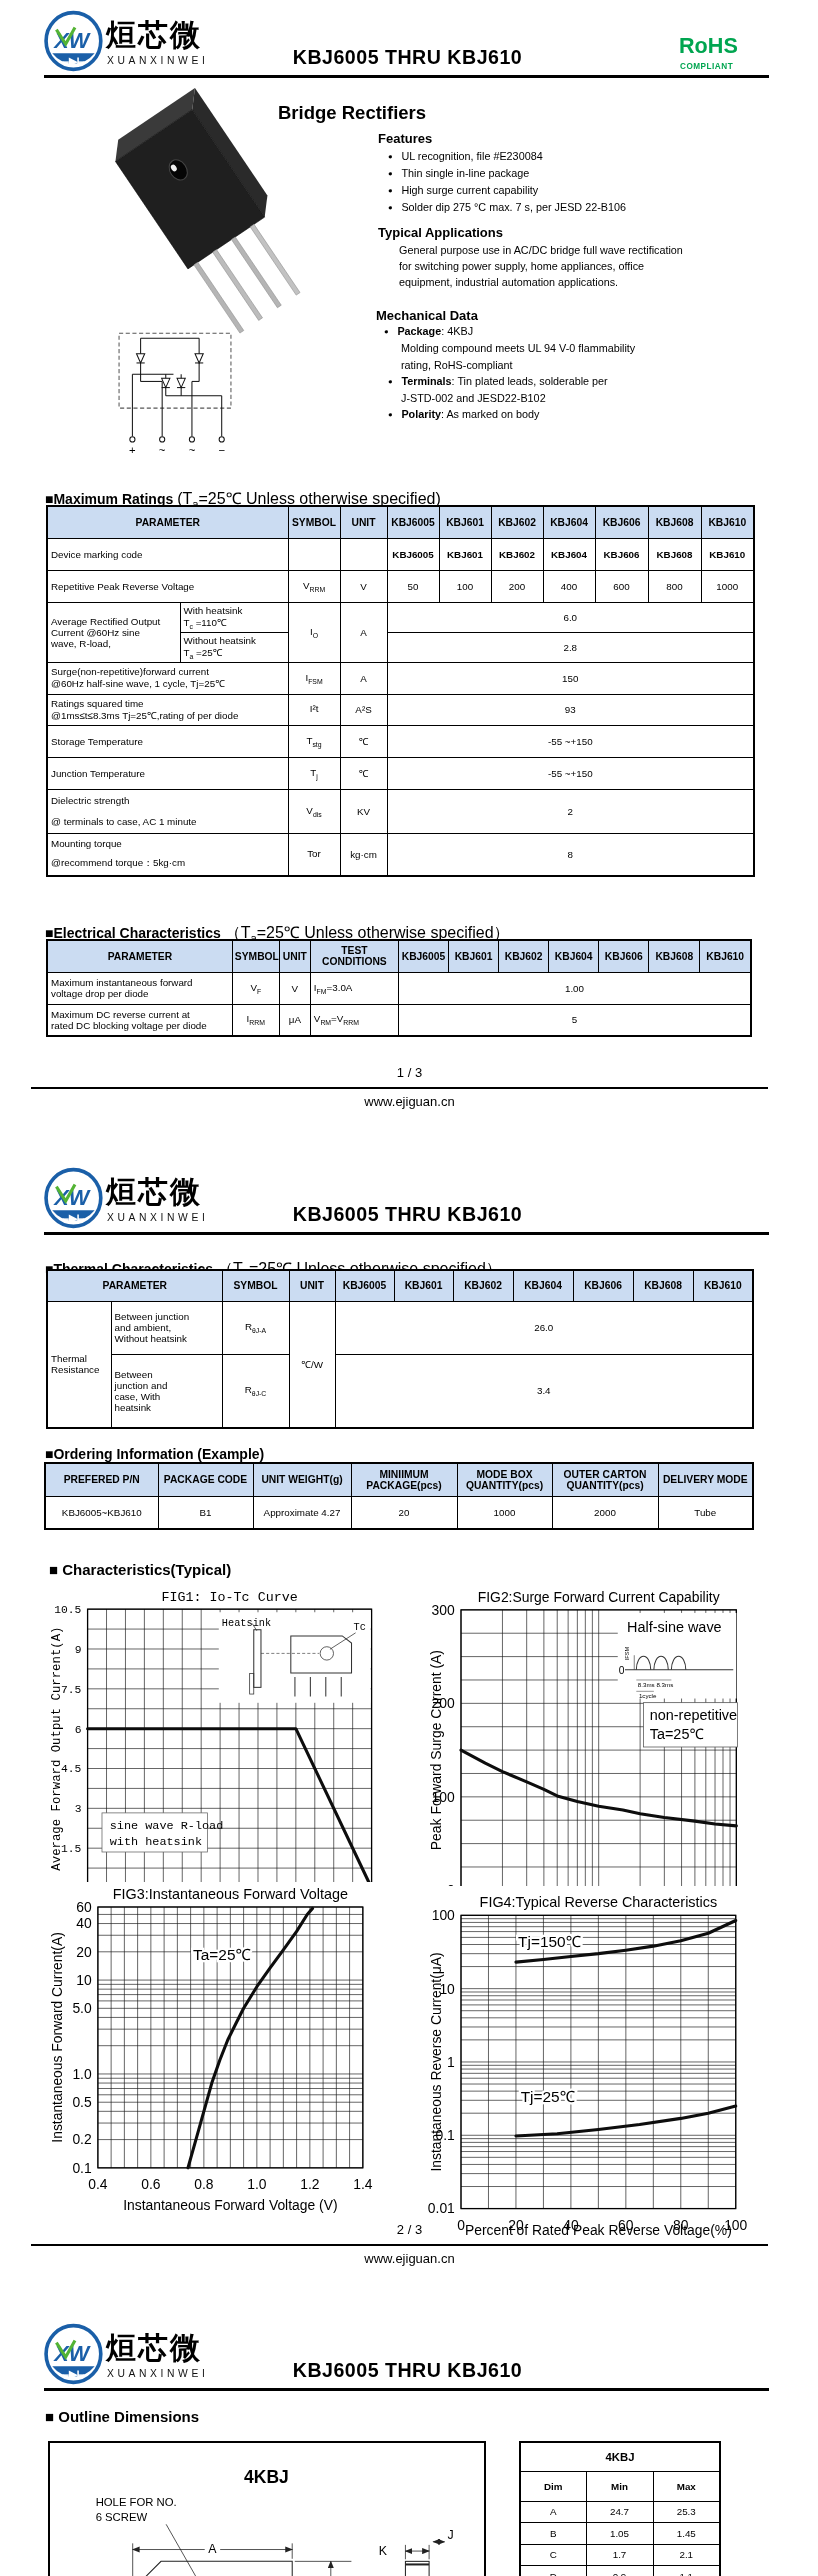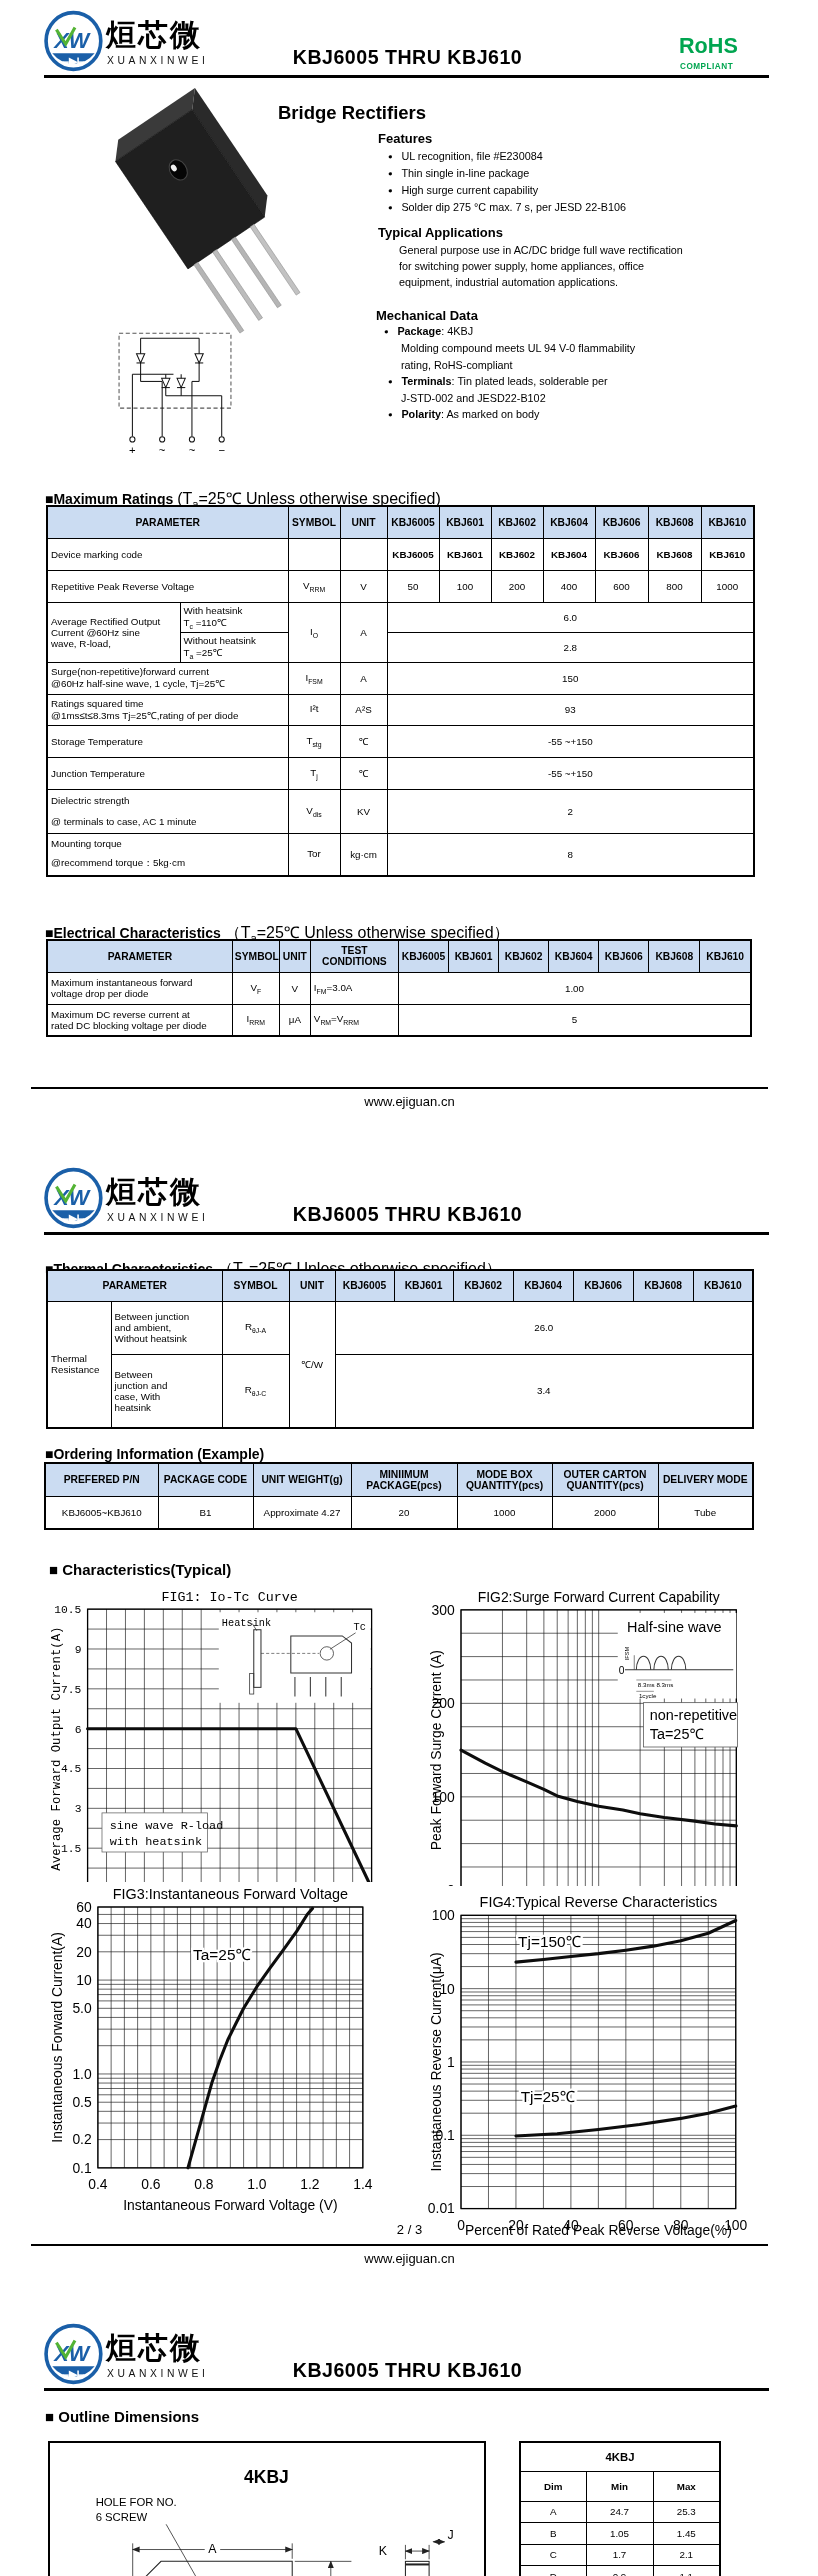--- a/index.html
+++ b/index.html
@@ -322,20 +322,21 @@
               <div>rated DC blocking voltage per diode</div>
             </td>
       <td><span>I</span><sub>RRM</sub></td>
       <td>μA</td>
       <td class="pl"><span>V</span><sub>RM</sub><span>=V</span><sub>RRM</sub></td>
       <td colspan="7">5</td>
     </tr>
   </tbody>
       </table>
 
+  <div class="pgmark" style="top:1065px">1 / 3</div>
   <div class="ftr-rule" style="top:1087px"></div>
   <div class="pgmark" style="top:1094px">www.ejiguan.cn</div>
 </div>
 
 <div class="page" style="top:1157px">
   <svg class="abs" style="left:44px;top:10.3px" width="222" height="63" viewBox="0 0 430 122">
         <use href="#logoSym"></use>
       </svg>
   <div class="doc-title">KBJ6005 THRU KBJ610</div>
   <div class="hdr-rule"></div>

